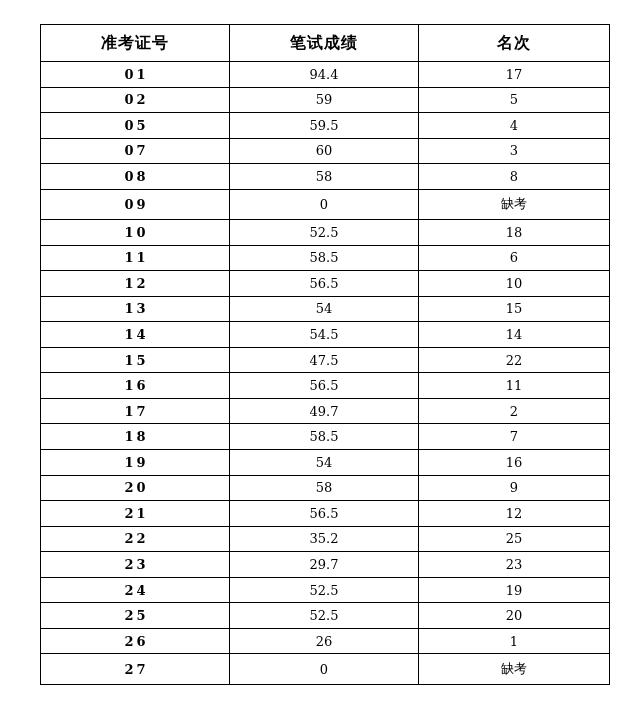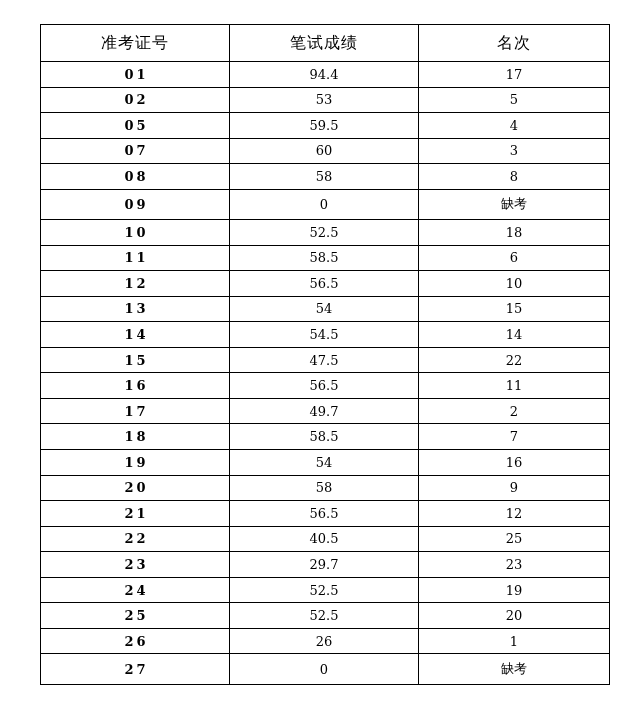--- a/index.html
+++ b/index.html
@@ -29,21 +29,21 @@
     border: 1px solid #000000;
     text-align: center;
     vertical-align: middle;
     padding: 0;
     overflow: hidden;
     white-space: nowrap;
   }
   table.score-table th {
     height: 36px;
     font-size: 16px;
-    font-weight: normal;
+    font-weight: bold;
     letter-spacing: 1px;
   }
   table.score-table td {
     font-size: 13px;
     font-weight: normal;
   }
   table.score-table td.col-id {
     letter-spacing: 3px;
     text-indent: 3px;
     font-weight: bold;
@@ -66,21 +66,21 @@
     </tr>
   </thead>
   <tbody>
       <tr>
         <td class="col-id">01</td>
         <td>94.4</td>
         <td>17</td>
       </tr>
       <tr>
         <td class="col-id">02</td>
-        <td>53</td>
+        <td>59</td>
         <td>5</td>
       </tr>
       <tr>
         <td class="col-id">05</td>
         <td>59.5</td>
         <td>4</td>
       </tr>
       <tr>
         <td class="col-id">07</td>
         <td>60</td>
@@ -151,21 +151,21 @@
         <td>58</td>
         <td>9</td>
       </tr>
       <tr>
         <td class="col-id">21</td>
         <td>56.5</td>
         <td>12</td>
       </tr>
       <tr>
         <td class="col-id">22</td>
-        <td>40.5</td>
+        <td>35.2</td>
         <td>25</td>
       </tr>
       <tr>
         <td class="col-id">23</td>
         <td>29.7</td>
         <td>23</td>
       </tr>
       <tr>
         <td class="col-id">24</td>
         <td>52.5</td>

